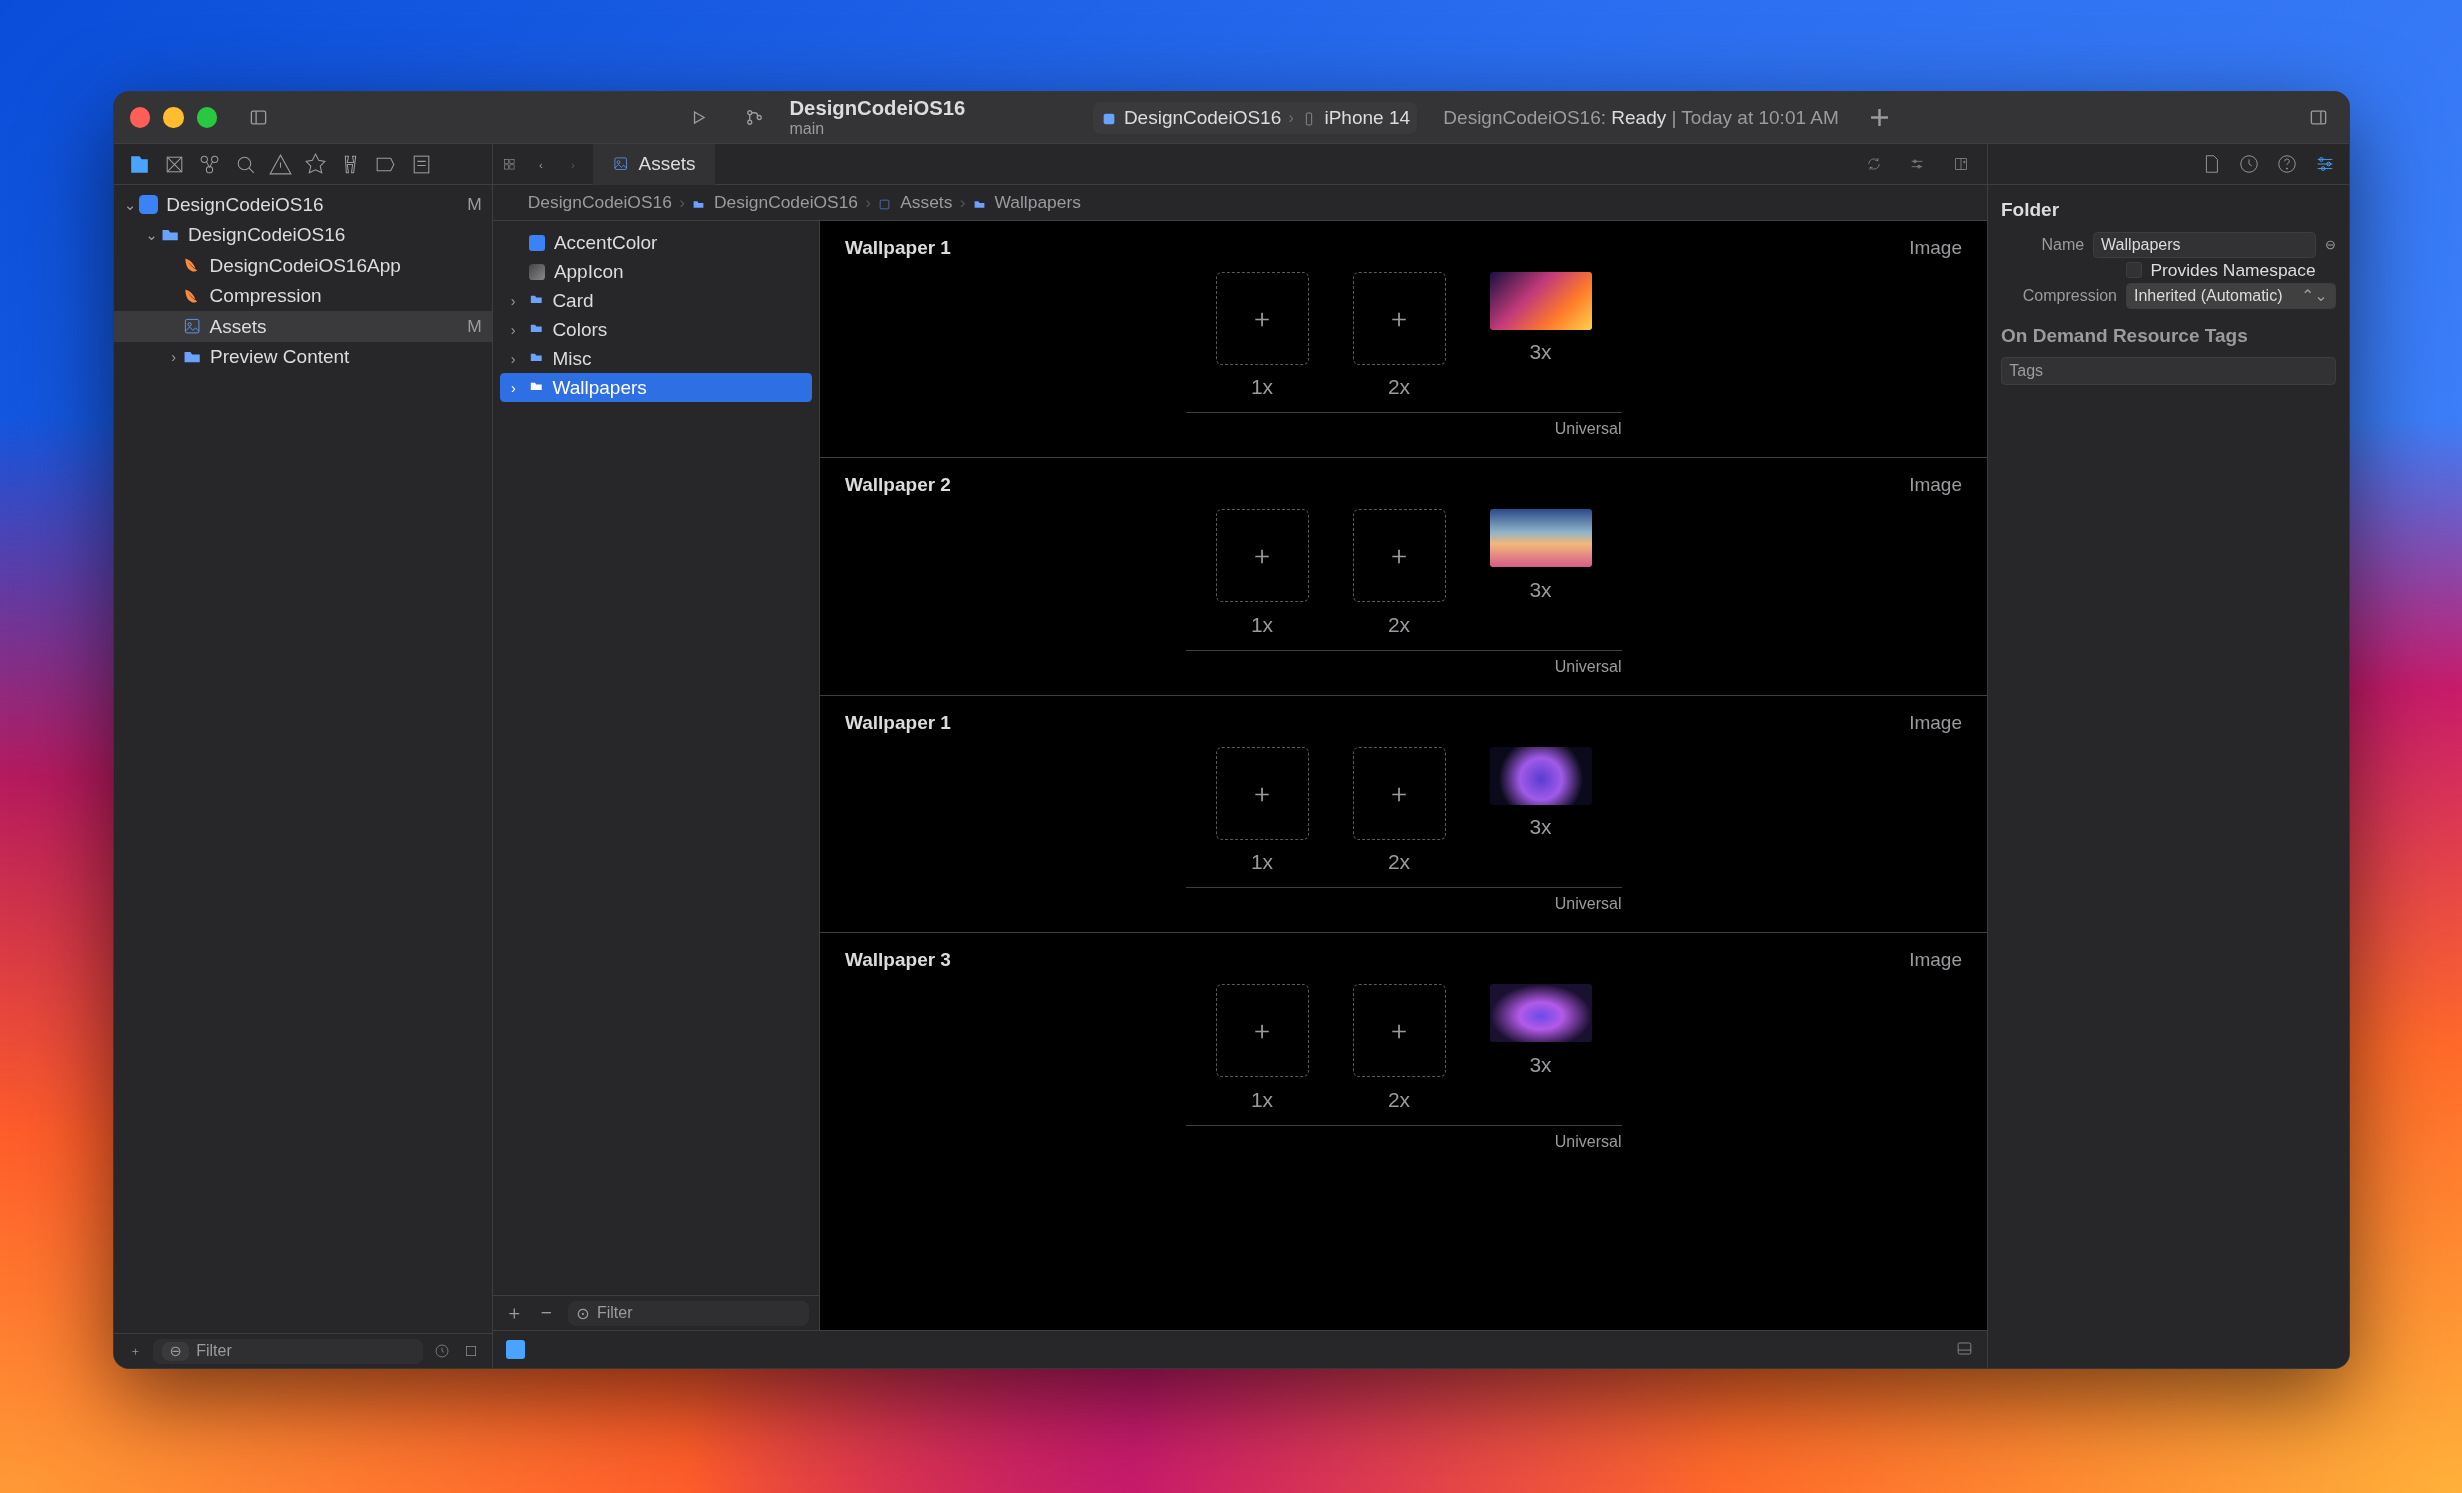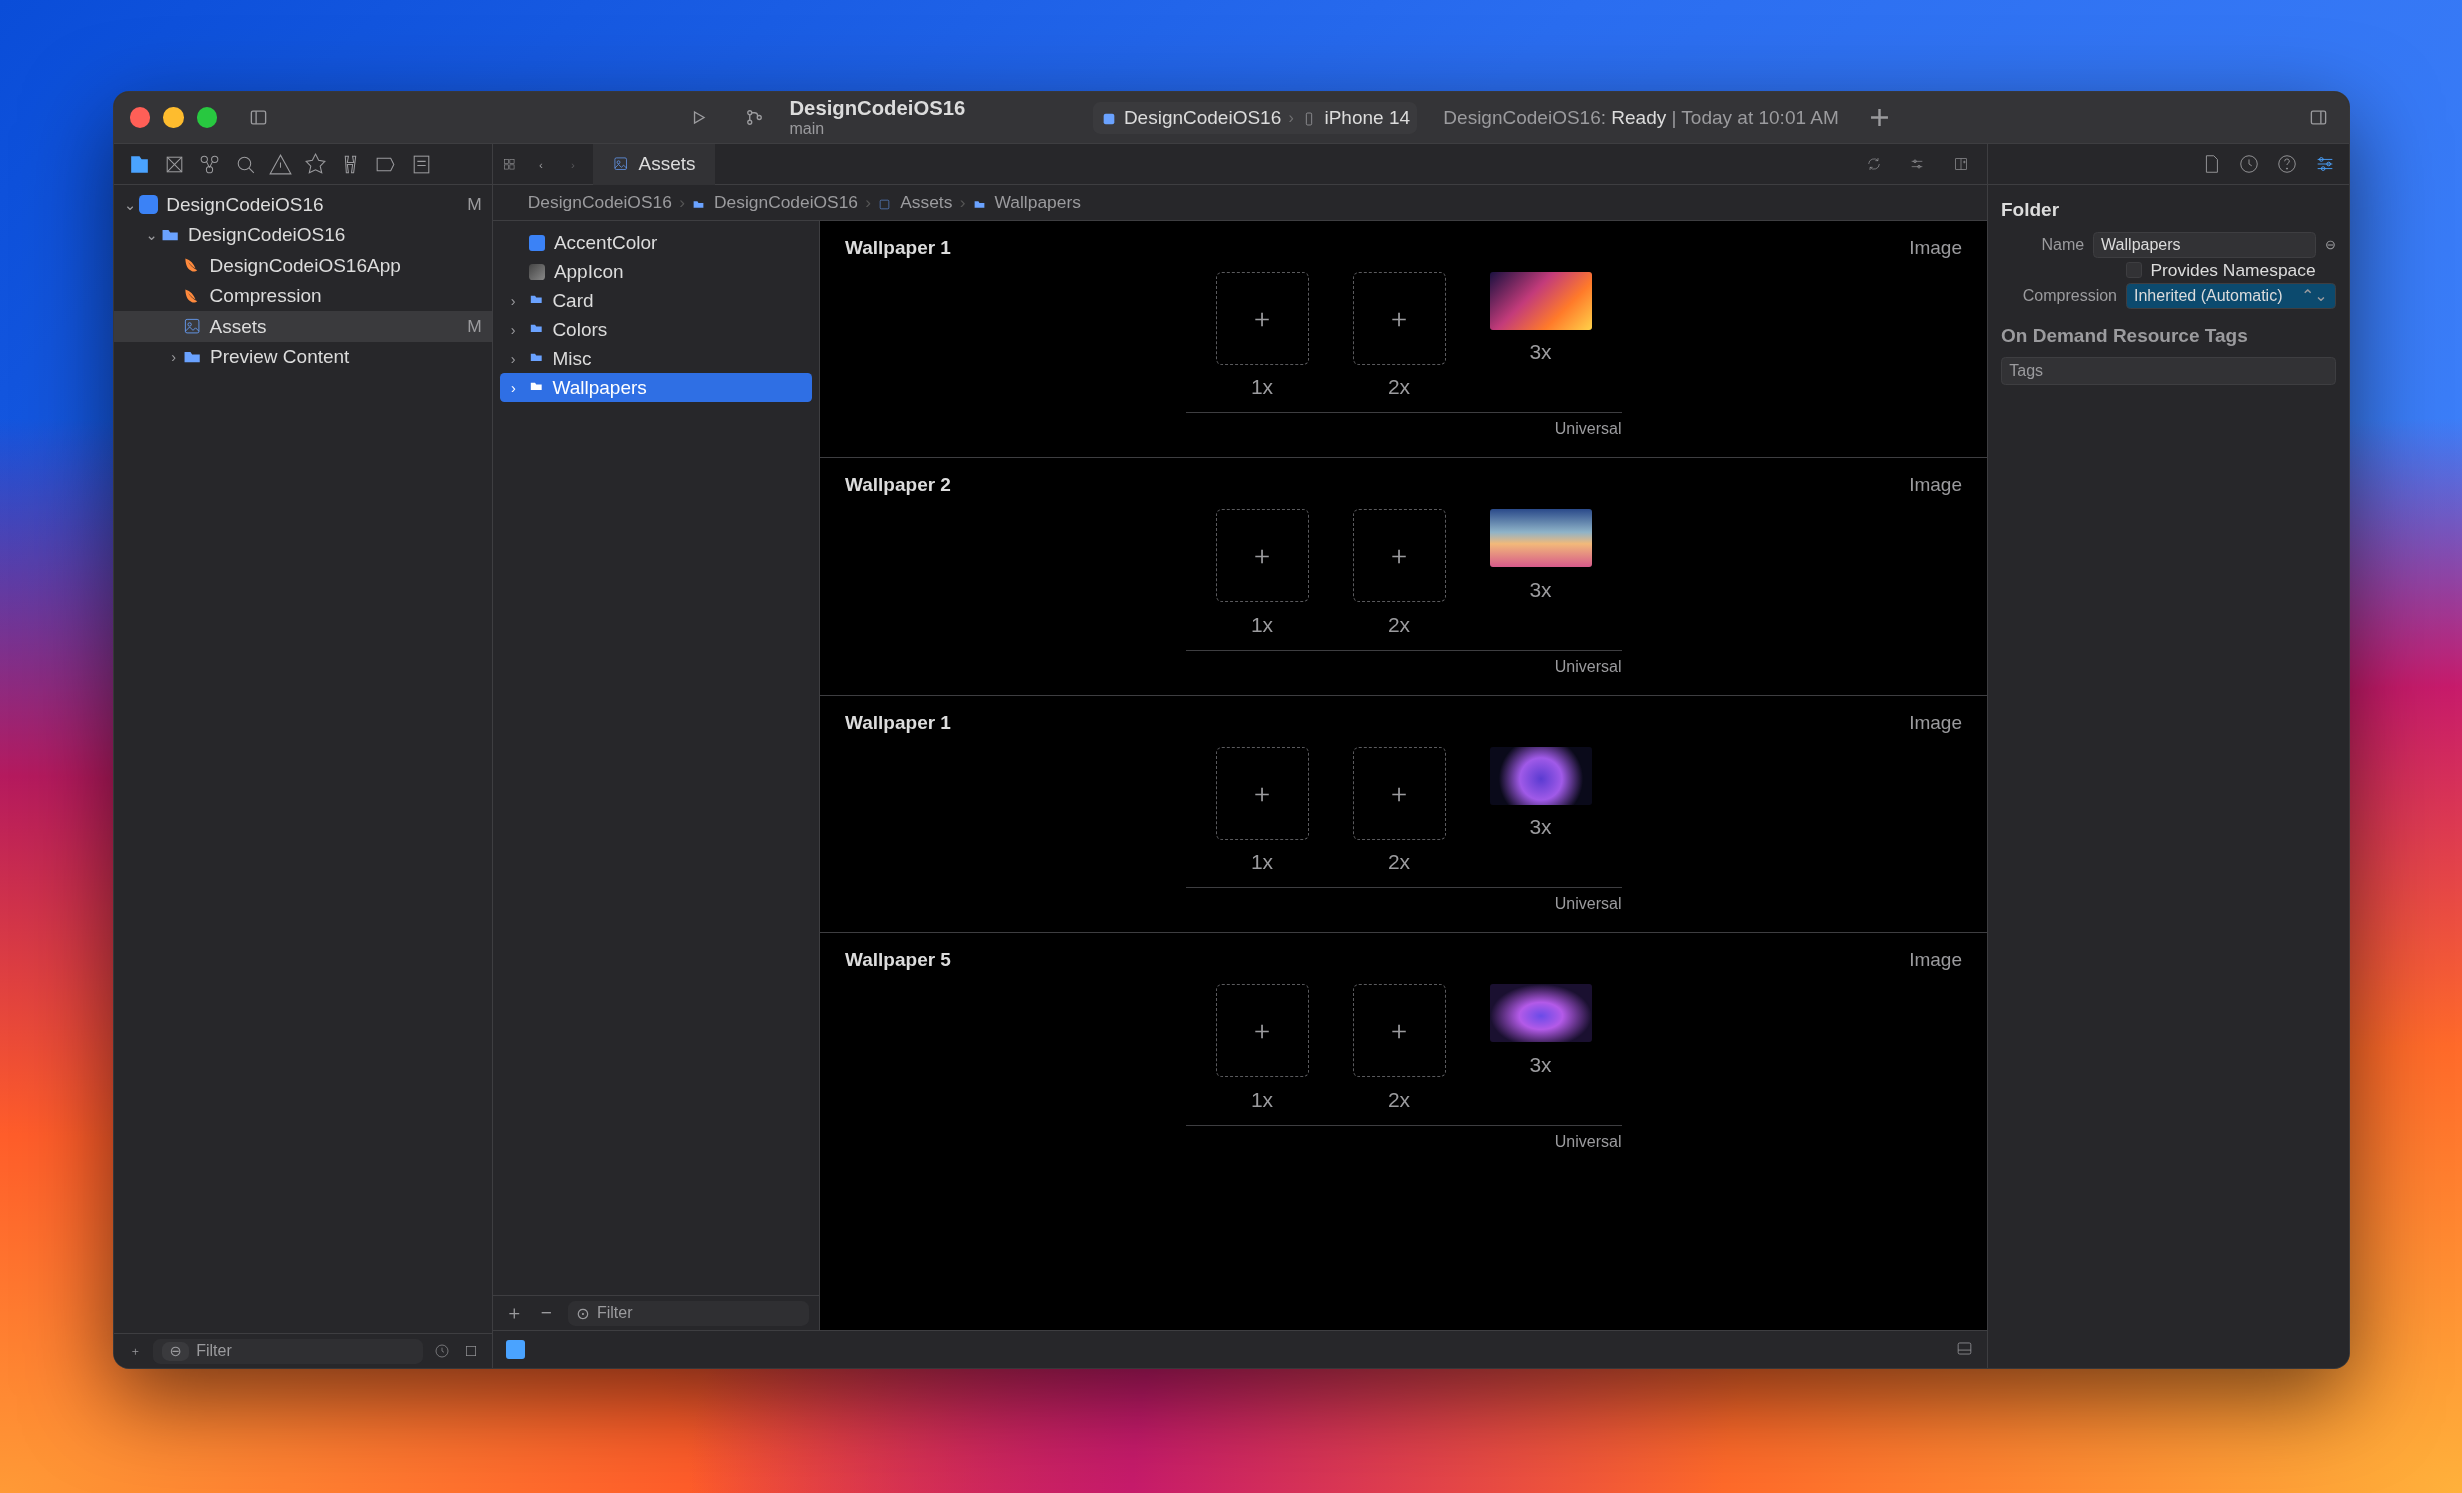--- a/index.html
+++ b/index.html
@@ -124,21 +124,21 @@
   
   .inspector{width:362px;background:var(--bg-panel);border-left:0.7px solid var(--border);display:flex;flex-direction:column;}
   .insp-tabs{height:41px;display:flex;align-items:center;justify-content:flex-end;gap:16px;padding:0 13px;border-bottom:0.7px solid var(--border);}
   .insp-tabs .ic{width:22px;height:22px;color:var(--fg-dim);}
   .insp-tabs .ic.active{color:#4aa3ff;}
   .insp-body{padding:8.7px 13px;font-size:17.4px;color:var(--fg);}
   .insp-section-title{color:var(--fg);font-weight:600;margin:5.8px 0 10.2px;font-size:19px;}
   .insp-row{display:flex;align-items:center;gap:8.7px;margin-bottom:2px;}
   .insp-row label{width:116px;text-align:right;color:var(--fg-dim);font-size:16px;}
   .insp-input{flex:1;background:#323235;border:0.7px solid var(--border);border-radius:4.4px;height:26px;padding:0 7.3px;color:var(--fg);font-size:16px;}
-  .insp-select{flex:1;background:#0c4a6e;border:0.7px solid var(--border);border-radius:4.4px;height:26px;padding:0 7.3px;color:var(--fg);font-size:16px;display:flex;align-items:center;justify-content:space-between;}
+  .insp-select{flex:1;background:#404040;border:0.7px solid var(--border);border-radius:4.4px;height:26px;padding:0 7.3px;color:var(--fg);font-size:16px;display:flex;align-items:center;justify-content:space-between;}
   .checkbox{width:16px;height:16px;border:0.7px solid var(--border);border-radius:2.9px;background:#323235;}
   .tags-input{width:100%;background:#323235;border:0.7px solid var(--border);border-radius:4.4px;height:28px;padding:0 7.3px;color:var(--fg-dim);font-size:16px;display:flex;align-items:center;}
 
   .debug-bar{height:38px;background:var(--bg-panel);border-top:0.7px solid var(--border);display:flex;align-items:center;padding:0 13px;}
   .debug-bar .sq{width:19px;height:19px;background:#4aa3ff;border-radius:2.9px;}
   .debug-bar .right-ic{margin-left:auto;color:var(--fg-dim);}
 
 </style>
 </head>
 <body>
@@ -549,21 +549,21 @@
               <div class="slot">
                   <div class="thumb thumb3"></div>
                   <span class="lbl">3x</span>
                 </div>
             </div>
             <div class="universal">Universal</div>
           </div>
 
           <div class="asset-group" style="border-bottom:none">
             <div class="asset-head">
-              <span>Wallpaper 5</span>
+              <span>Wallpaper 3</span>
               <span class="type">Image</span>
             </div>
             <div class="slot-row">
               <div class="slot">
                   <div class="well">＋</div>
                   <span class="lbl">1x</span>
                 </div>
               <div class="slot">
                   <div class="well">＋</div>
                   <span class="lbl">2x</span>

